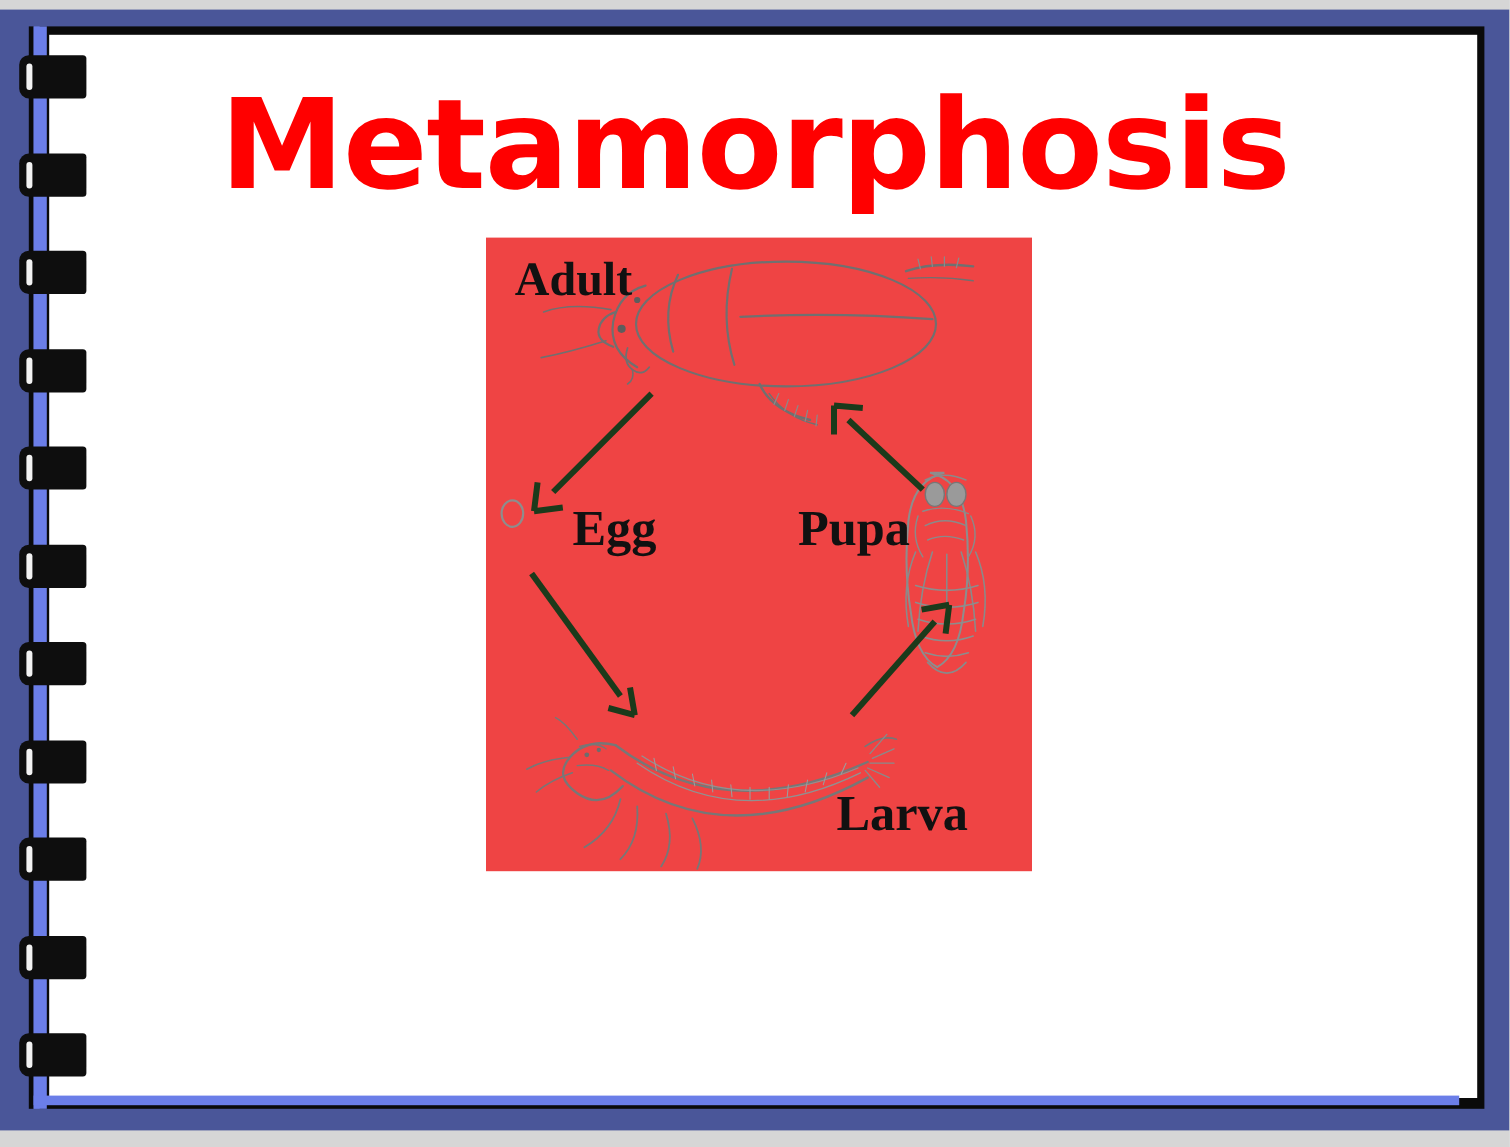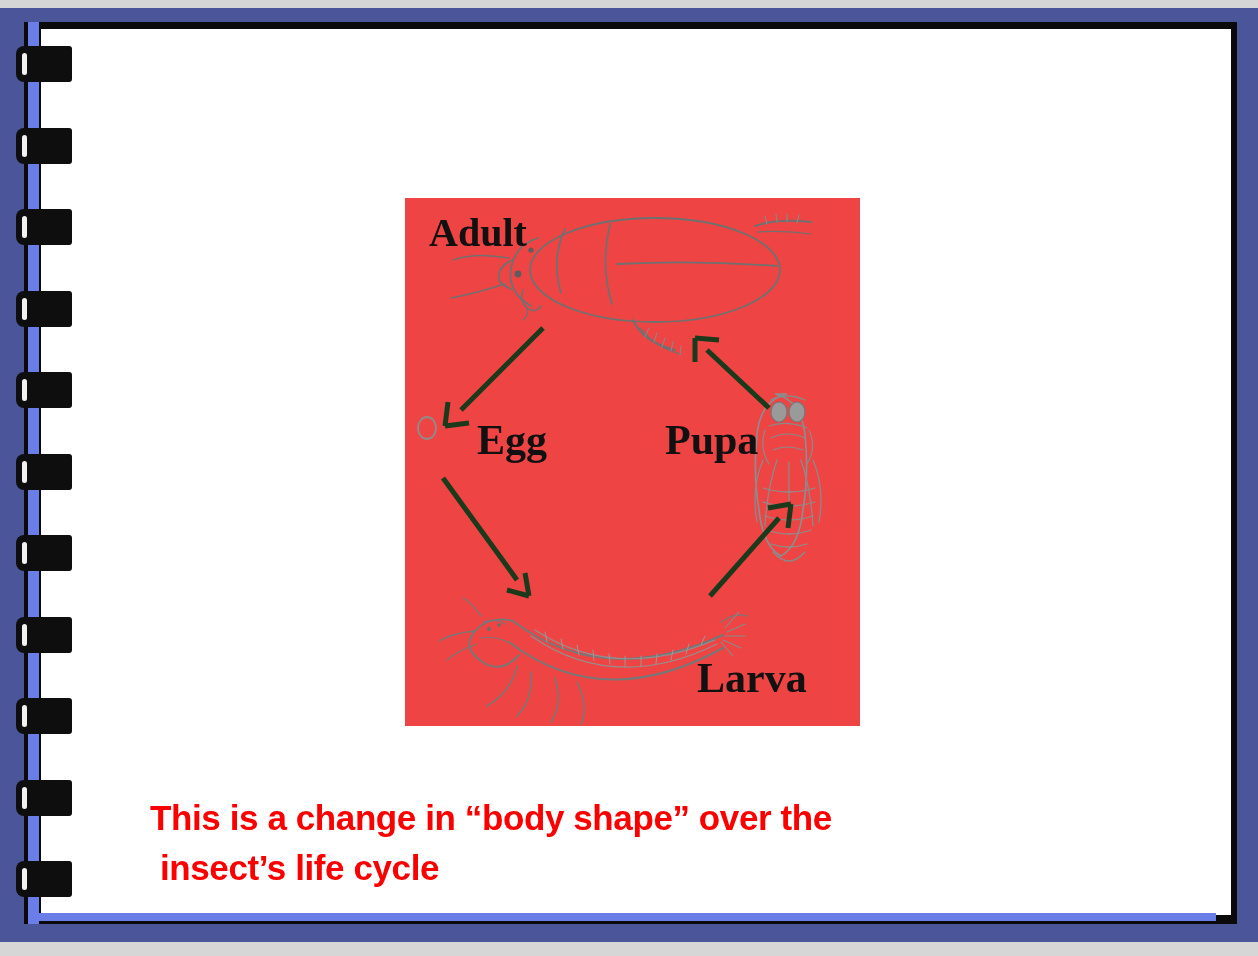--- a/index.html
+++ b/index.html
@@ -168,20 +168,21 @@
       <div class="ring" style="top: 290.5px;"></div>
       <div class="ring" style="top: 372px;"></div>
       <div class="ring" style="top: 453.5px;"></div>
       <div class="ring" style="top: 535px;"></div>
       <div class="ring" style="top: 616.5px;"></div>
       <div class="ring" style="top: 698px;"></div>
       <div class="ring" style="top: 779.5px;"></div>
       <div class="ring" style="top: 861px;"></div>
     </div>
 
+  <div id="title">Metamorphosis</div>
 
   <div id="figure">
     <svg width="455" height="528" viewBox="0 0 455 528" xmlns="http://www.w3.org/2000/svg">
       <defs>
         <g id="hair-tuft">
           <path d="M0 0 l10 -5 M0 0 l11 0 M0 0 l9 6" stroke="#8a8a8a" stroke-width="1" fill="none"></path>
         </g>
       </defs>
 
       <g fill="none" stroke="#707070" stroke-width="1.8" stroke-linecap="round">
@@ -309,18 +310,14 @@
         </g>
       </g>
 
       <text class="cyc-label" x="24" y="48" font-size="40">Adult</text>
       <text class="cyc-label" x="72" y="256" font-size="42">Egg</text>
       <text class="cyc-label" x="292" y="494" font-size="42">Larva</text>
       <text class="cyc-label" x="260" y="256" font-size="42">Pupa</text>
     </svg>
   </div>
 
-  <div id="caption">
-    <div class="line1">This is a change in “body shape” over the</div>
-    <div class="line2">insect’s life cycle</div>
-  </div>
 
 </div>
 
 </body></html>

